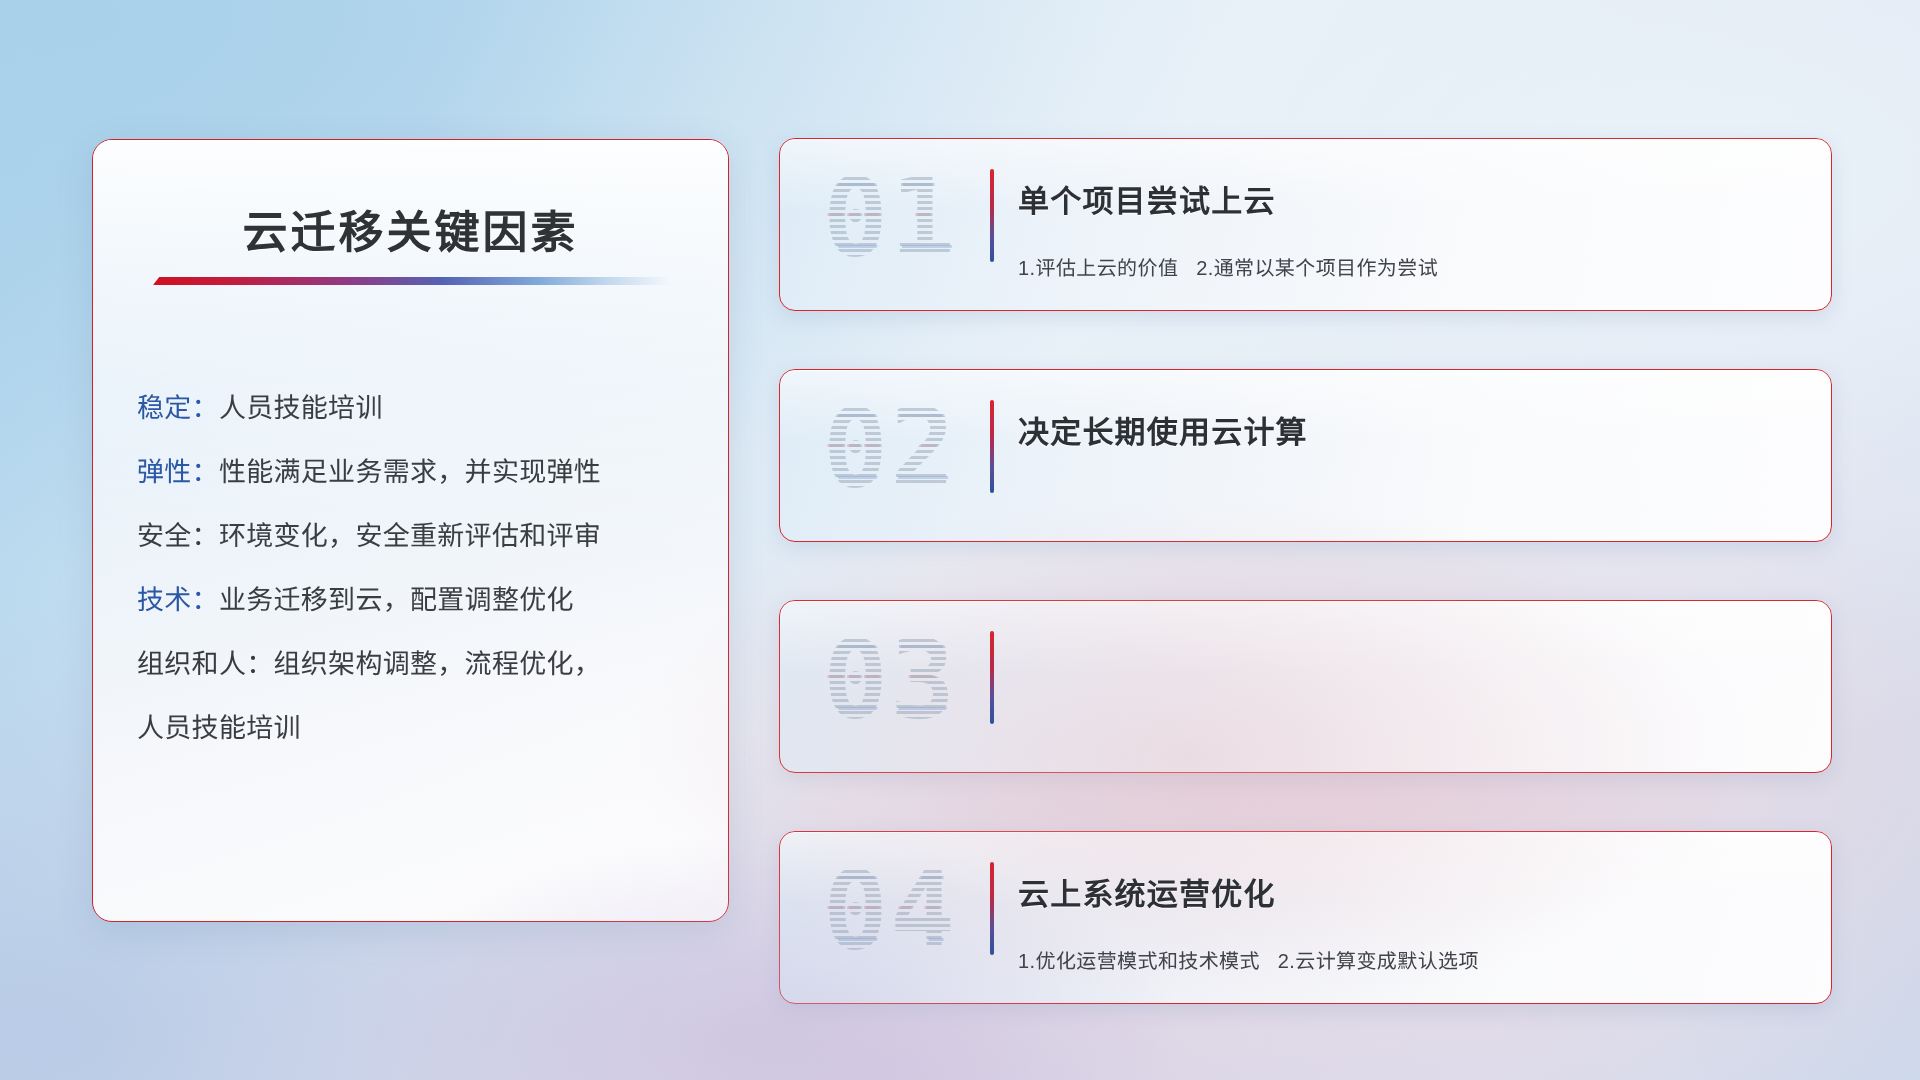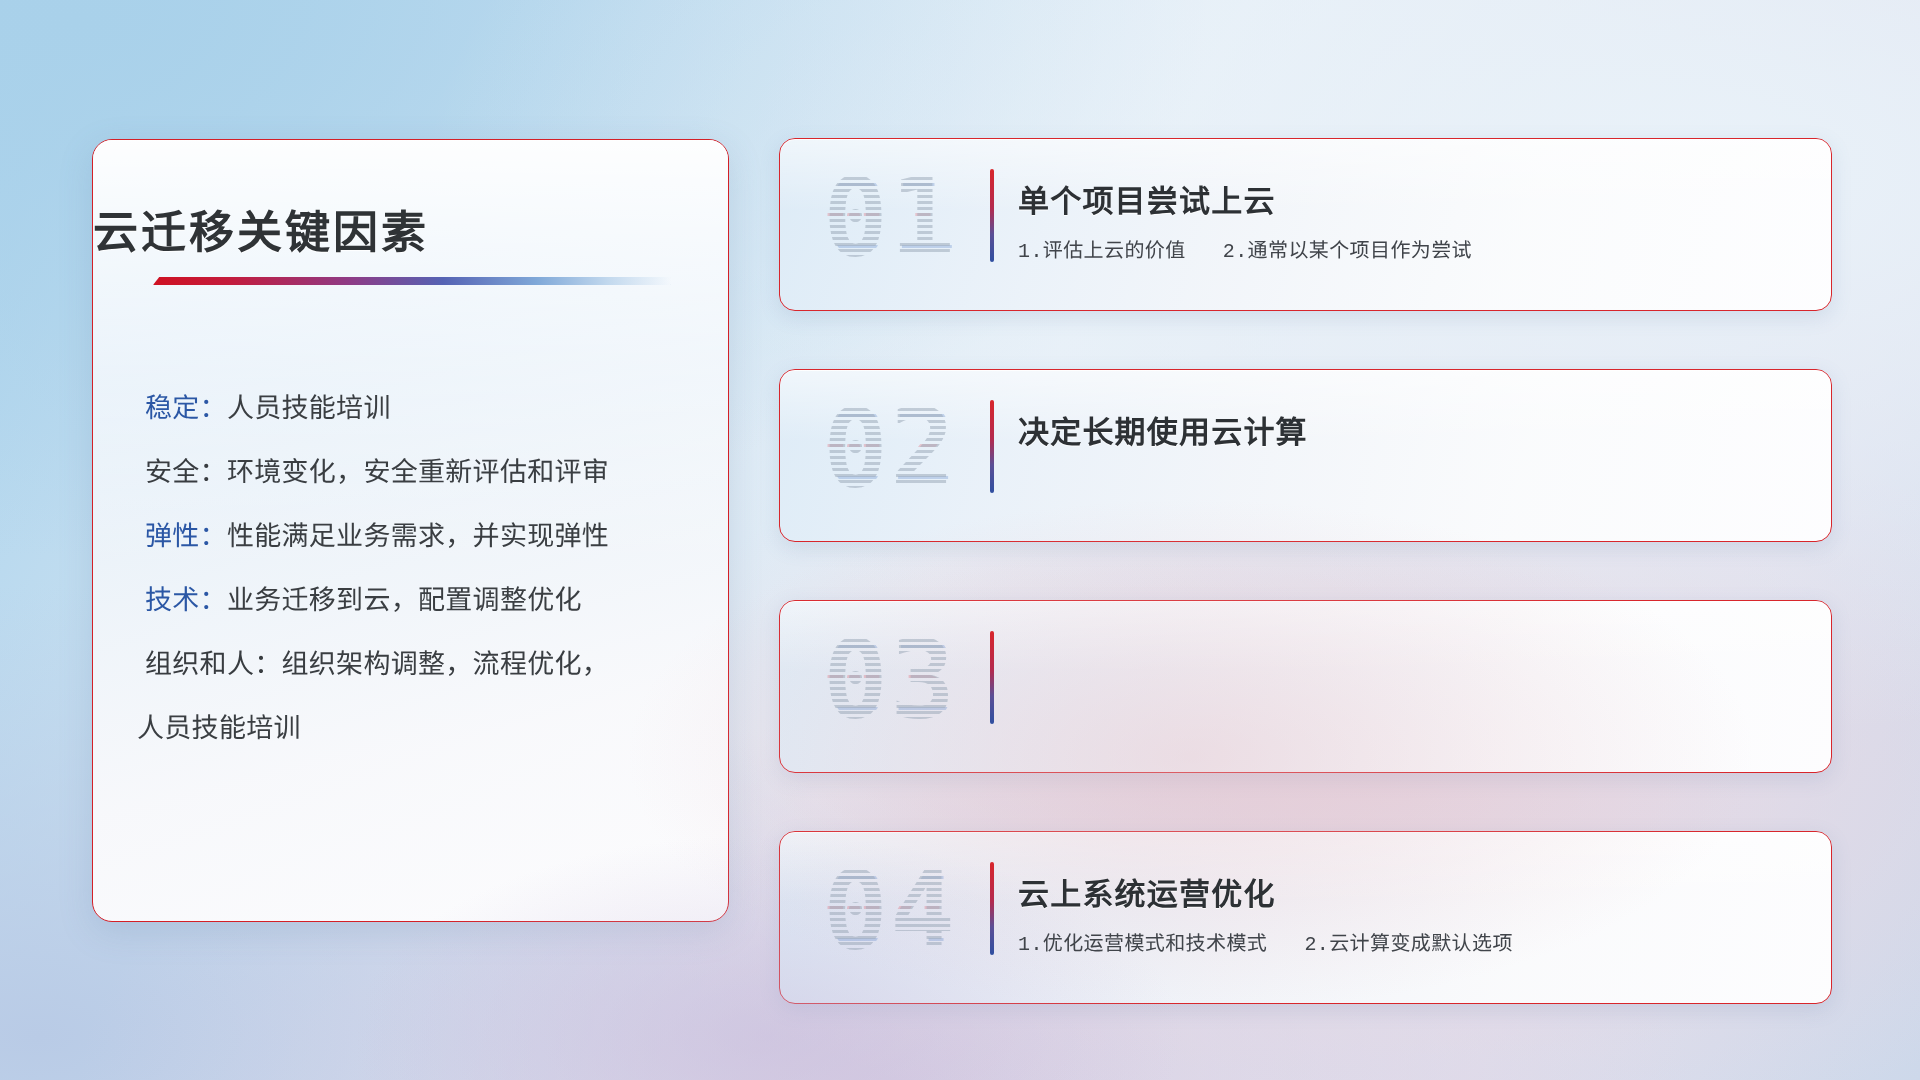--- a/index.html
+++ b/index.html
@@ -61,21 +61,21 @@
     position:absolute; left:-3px; top:-3px;
     width:62%; height:56%;
     border-radius:20px 0 0 0;
     border-top:3px solid rgba(255,255,255,.95);
     border-left:3px solid rgba(255,255,255,.95);
     pointer-events:none;
   }
 
   .panel-title{
     position:absolute; left:0; top:56px; width:100%;
-    text-align:left;
+    text-align:center;
     font-size:45px; font-weight:700; letter-spacing:3px;
     color:#2f3336;
     text-shadow:0 1px 1px rgba(255,255,255,.9);
     z-index:3;
   }
   .title-rule{
     position:absolute; left:60px; top:137px;
     width:518px; height:8px;
     z-index:3;
     background:linear-gradient(90deg,#cf1122 0%, #c31c3d 15%, #8e3b86 38%, #5563b4 56%, #7fa8d8 74%, #c3d9ee 88%, rgba(225,236,246,0) 100%);
@@ -89,21 +89,21 @@
     padding:0 44px;
     z-index:3;
   }
   .factor-row{
     font-size:27px;
     line-height:64px;
     color:#383c40;
     white-space:nowrap;
     letter-spacing:.3px;
   }
-  .factor-row .lbl{ font-weight:400;margin-left:8px; }
+  .factor-row .lbl{ font-weight:400; }
   .factor-row.accent .lbl{ color:#2b57a5; }
   .factor-row.plain  .lbl{ color:#383c40; }
   .factor-row .txt{ color:#3a3e42; }
 
   
   .steps{
     position:absolute;
     left:779px; top:138px;
     width:1053px; height:786px;
   }
@@ -189,47 +189,46 @@
     z-index:3;
   }
   .step-title{
     font-size:31px; font-weight:700;
     color:#2d3135;
     letter-spacing:1.2px;
     line-height:46px;
     text-shadow:0 1px 0 rgba(255,255,255,.8);
   }
   .step-sub{
-    margin-top:12px;
+    margin-top:28px;
     font-size:20px;
     color:#40444a;
     letter-spacing:.4px;
     line-height:30px;
     white-space:pre;
-    font-family:Liberation Mono, monospace;
   }
 </style>
 </head>
 <body>
 
 <div id="stage">
 
   <section class="left-card">
     <h1 class="panel-title">云迁移关键因素</h1>
     <div class="title-rule"></div>
 
     <div class="factor-list">
       <div class="factor-row accent">
         <span class="lbl">稳定：</span><span class="txt">人员技能培训</span>
       </div>
+      <div class="factor-row accent">
+        <span class="lbl">弹性：</span><span class="txt">性能满足业务需求，并实现弹性</span>
+      </div>
       <div class="factor-row plain">
         <span class="lbl">安全：</span><span class="txt">环境变化，安全重新评估和评审</span>
-      </div>
-      <div class="factor-row accent">
-        <span class="lbl">弹性：</span><span class="txt">性能满足业务需求，并实现弹性</span>
       </div>
       <div class="factor-row accent">
         <span class="lbl">技术：</span><span class="txt">业务迁移到云，配置调整优化</span>
       </div>
       <div class="factor-row plain">
         <span class="lbl">组织和人：</span><span class="txt">组织架构调整，流程优化，</span>
       </div>
       <div class="factor-row plain">
         <span class="txt">人员技能培训</span>
       </div>

